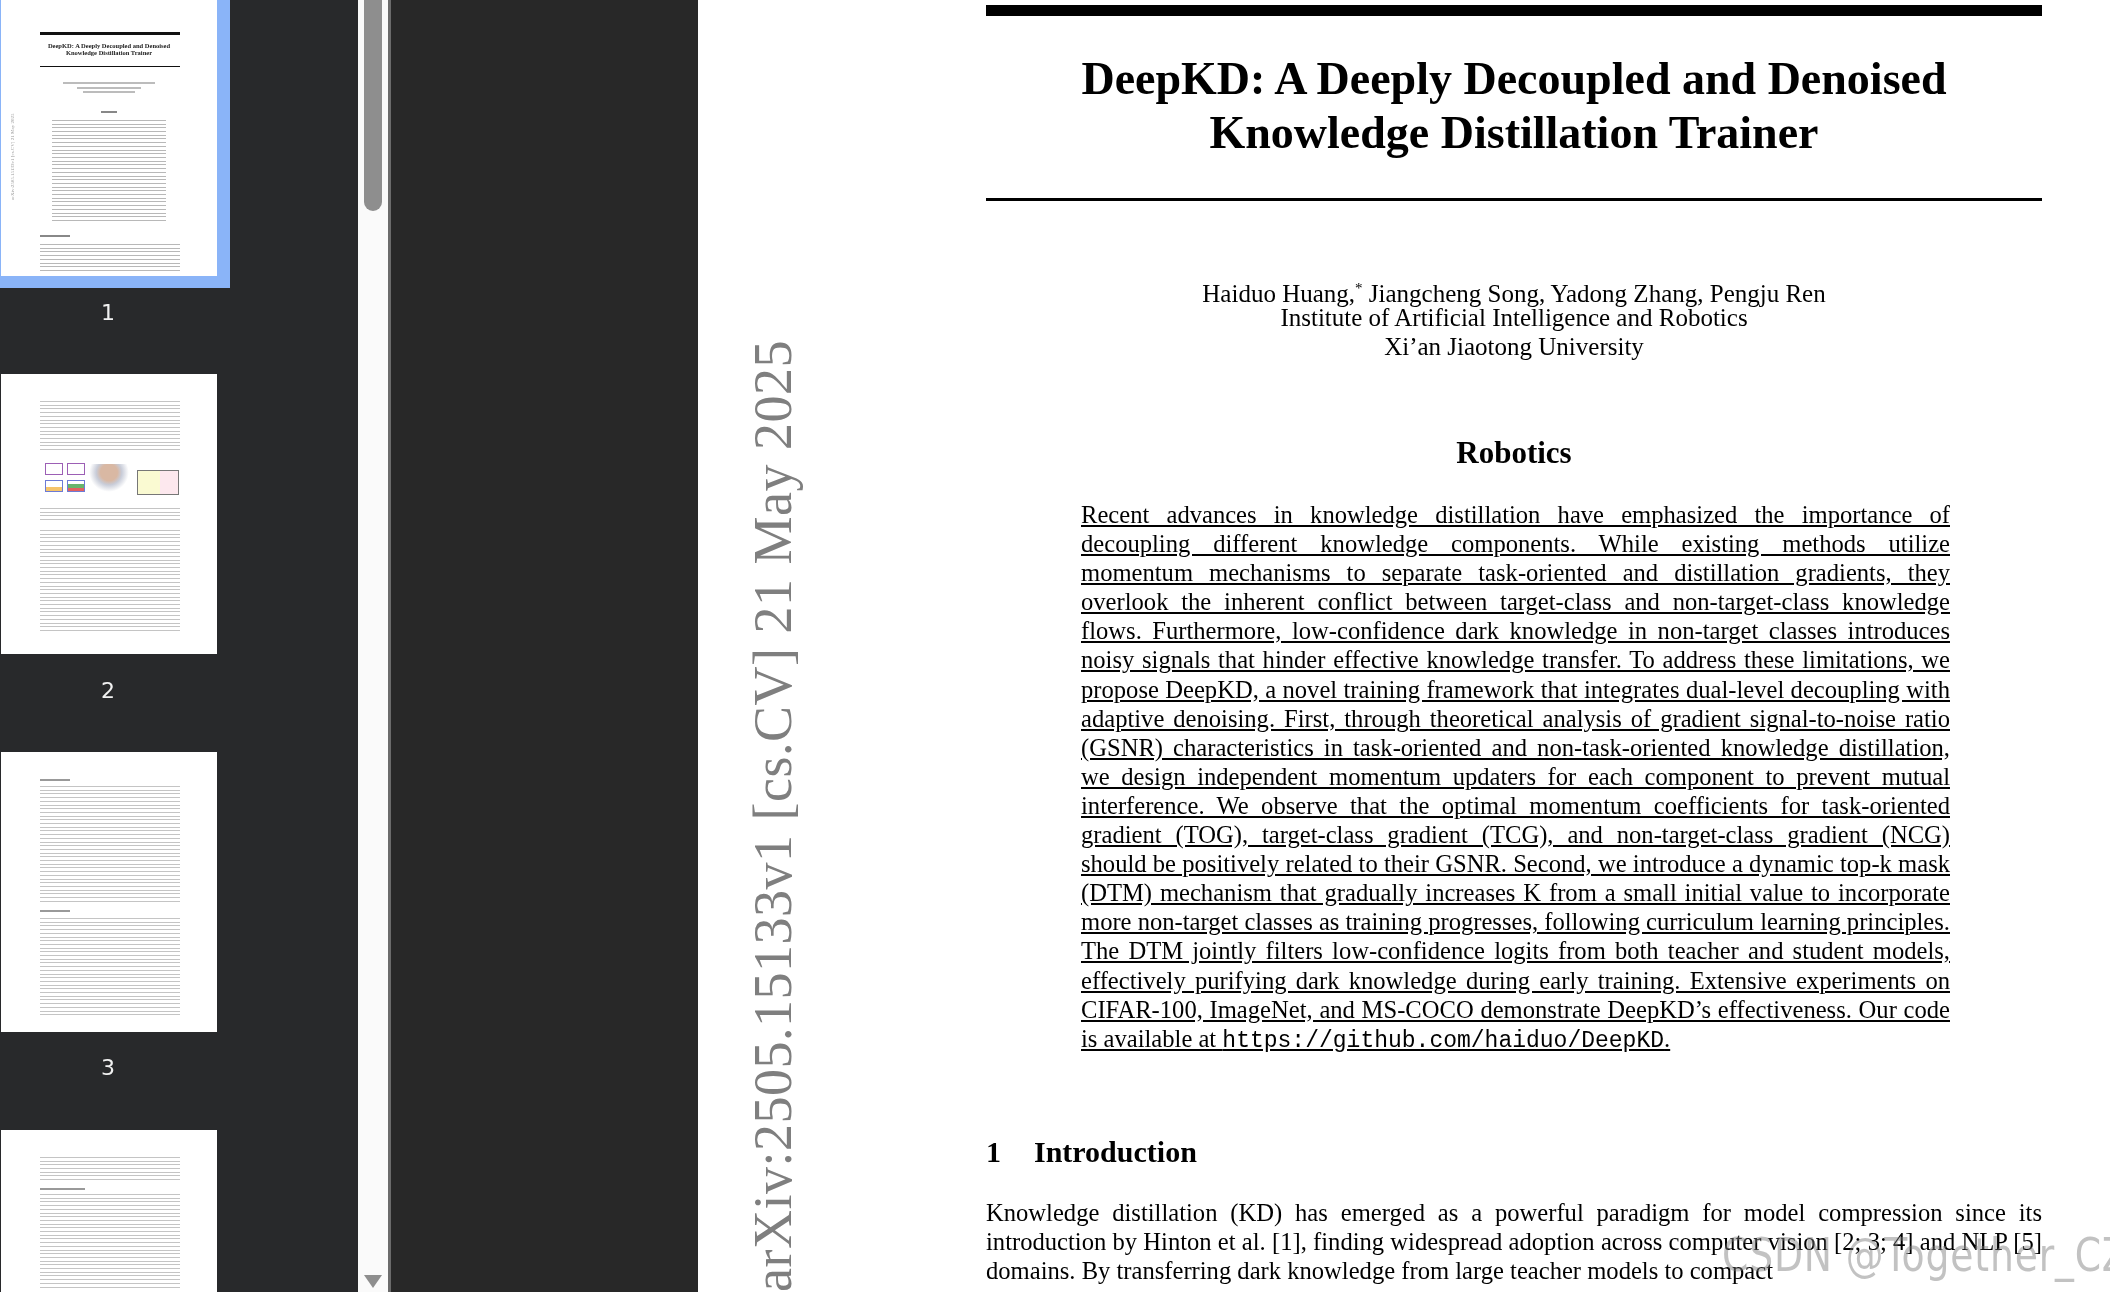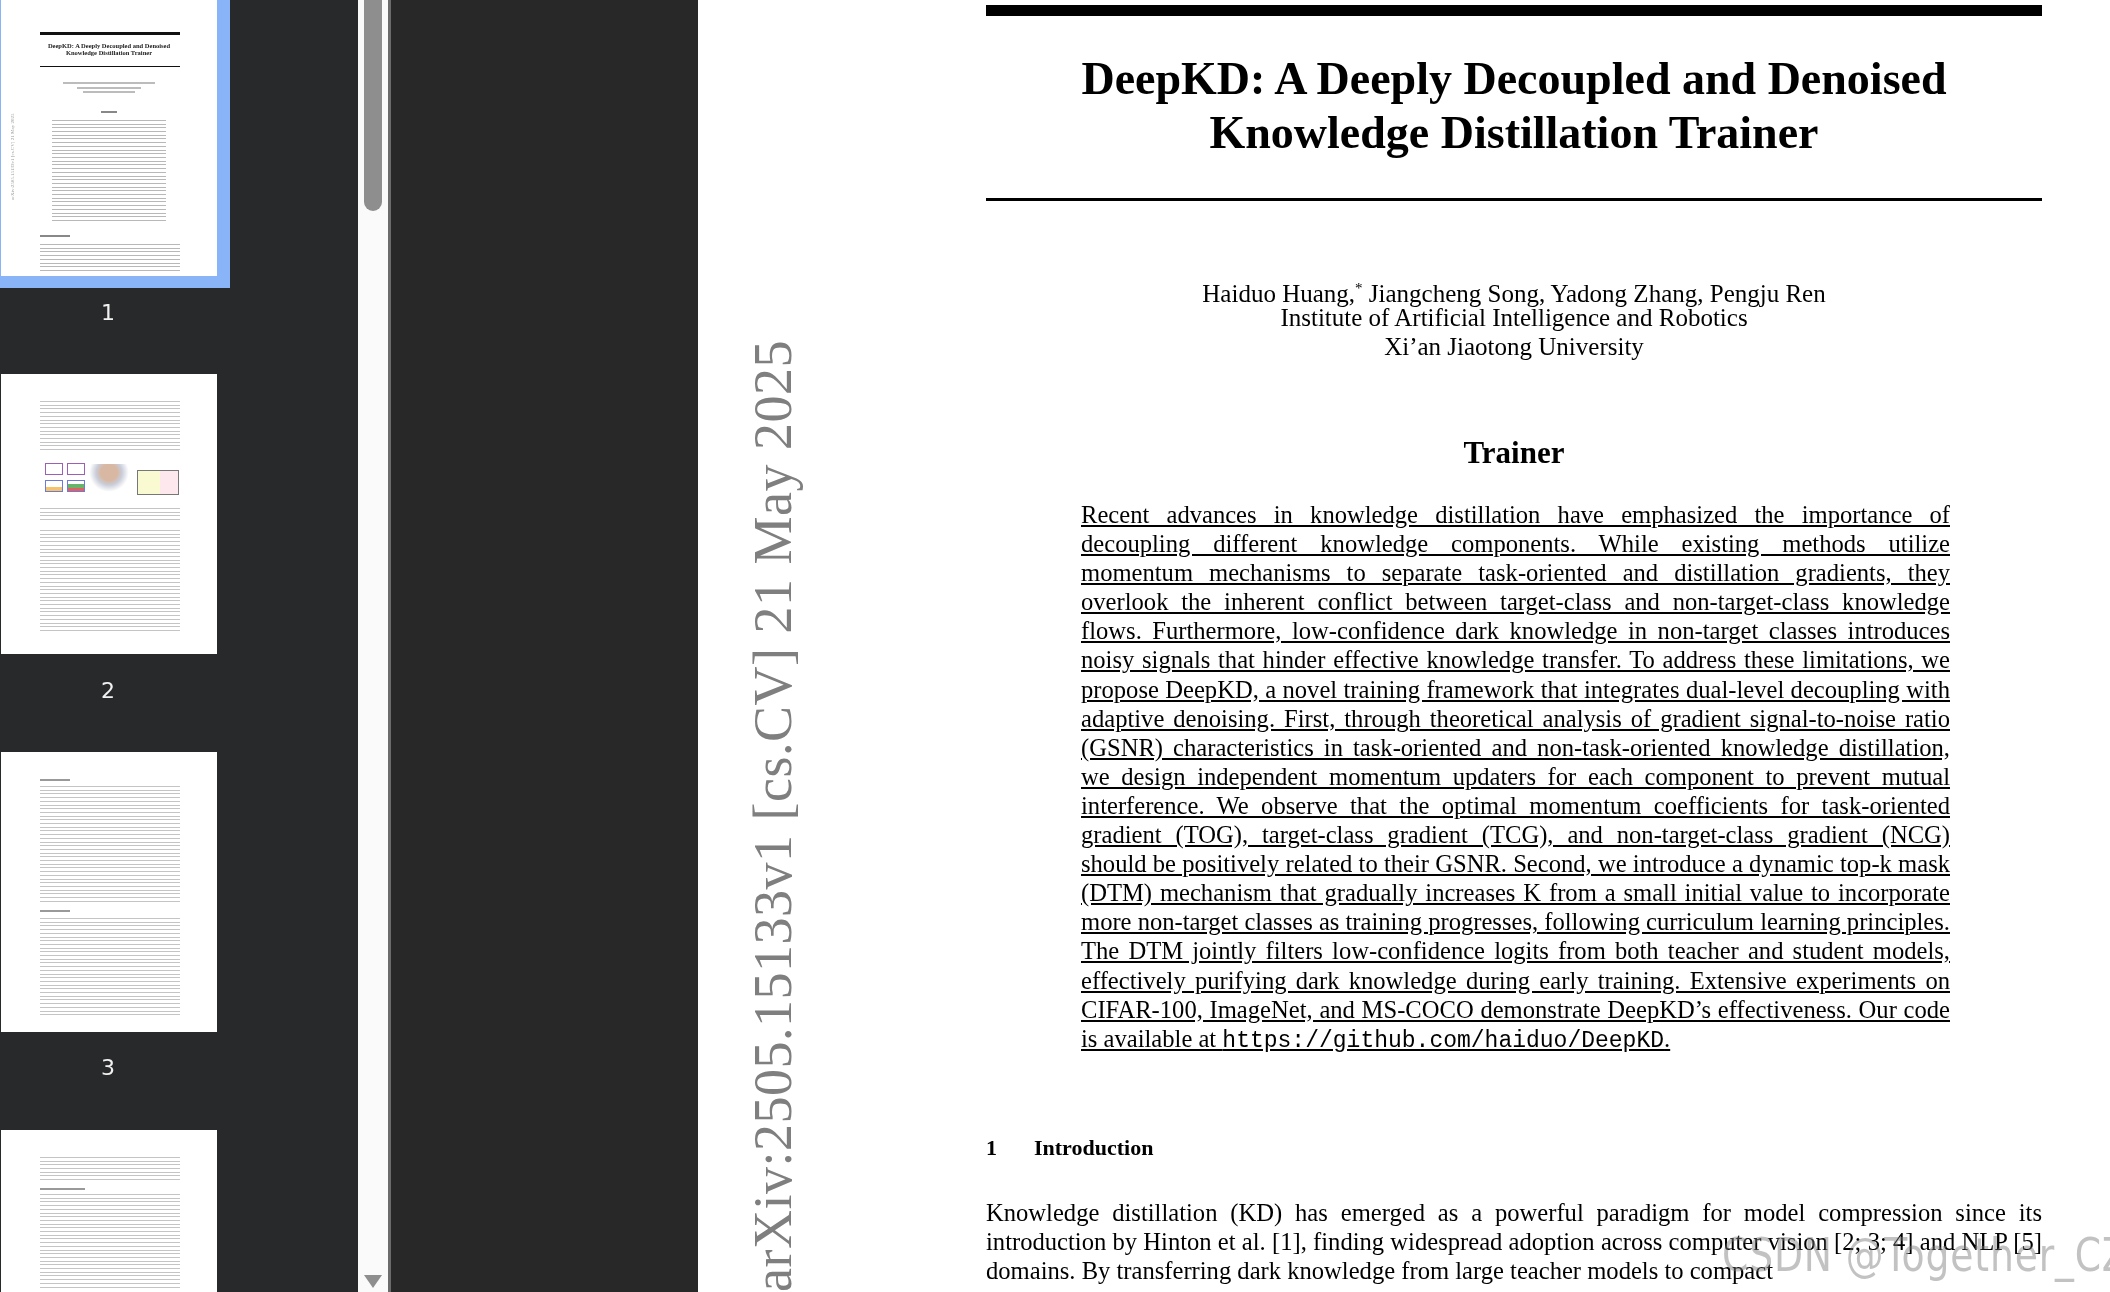--- a/index.html
+++ b/index.html
@@ -35,21 +35,21 @@
                  white-space: nowrap; font-size: 54px; color: #7f7f7f; letter-spacing: 0.5px; }
 
   #title { position: absolute; left: 288px; top: 52px; width: 1056px; text-align: center;
            font-weight: bold; font-size: 46px; line-height: 54px; color: #000; }
   #authors { position: absolute; left: 288px; top: 273px; width: 1056px; text-align: center; font-weight: normal; font-size: 25px; line-height: 30px; }
   #authors sup { font-size: 15px; }
   .affil { position: absolute; left: 288px; width: 1056px; text-align: center; font-size: 25px; line-height: 30px; }
   #abstract-heading { position: absolute; left: 288px; top: 435px; width: 1056px; text-align: center; font-weight: bold; font-size: 31px; }
   #abstract-body { position: absolute; left: 383px; top: 500px; width: 869px; font-size: 24.6px; line-height: 29.1px; text-align: justify; color: #000; hyphens: manual; text-decoration: underline; }
   #abstract-body code { font-family: "Liberation Mono", "DejaVu Sans Mono", monospace; font-size: 23px; }
-  #intro-heading { position: absolute; left: 288px; top: 1135px; font-weight: bold; font-size: 22px; }
+  #intro-heading { position: absolute; left: 288px; top: 1135px; font-weight: bold; font-size: 30px; }
   #intro-heading .num { display: inline-block; width: 48px; }
   #intro-body { position: absolute; left: 288px; top: 1198px; width: 1056px; font-size: 24.6px; line-height: 29.1px; text-align: justify; color: #000; }
 
   #watermark { position: absolute; left: 1722px; top: 1228px; font-family: "DejaVu Sans", sans-serif; font-size: 46px;
                color: rgba(120,120,120,0.45); white-space: nowrap; letter-spacing: 1px; transform: scaleX(0.82); transform-origin: left top; }
 </style>
 </head>
 <body>
 
 <div id="sidebar">
@@ -124,21 +124,21 @@
     <div id="title">
       <div>DeepKD: A Deeply Decoupled and Denoised</div>
       <div>Knowledge Distillation Trainer</div>
     </div>
     <div class="mid-rule"></div>
 
     <div id="authors"><span>Haiduo Huang,</span><sup>*</sup><span> Jiangcheng Song, Yadong Zhang, Pengju Ren</span></div>
     <div class="affil" style="top:332px;">Xi’an Jiaotong University</div>
     <div class="affil" style="top:303px;">Institute of Artificial Intelligence and Robotics</div>
 
-    <div id="abstract-heading">Trainer</div>
+    <div id="abstract-heading">Robotics</div>
     <div id="abstract-body"><span>Recent advances in knowledge distillation have emphasized the importance of decoupling different knowledge components. While existing methods utilize momentum mechanisms to separate task-oriented and distillation gradients, they overlook the inherent conflict between target-class and non-target-class knowledge flows. Furthermore, low-confidence dark knowledge in non-target classes introduces noisy signals that hinder effective knowledge transfer. To address these limitations, we propose DeepKD, a novel training framework that integrates dual-level decoupling with adaptive denoising. First, through theoretical analysis of gradient signal-to-noise ratio (GSNR) characteristics in task-oriented and non-task-oriented knowledge distillation, we design independent momentum updaters for each component to prevent mutual interference. We observe that the optimal momentum coefficients for task-oriented gradient (TOG), target-class gradient (TCG), and non-target-class gradient (NCG) should be positively related to their GSNR. Second, we introduce a dynamic top-k mask (DTM) mechanism that gradually increases K from a small initial value to incorporate more non-target classes as training progresses, following curriculum learning principles. The DTM jointly filters low-confidence logits from both teacher and student models, effectively purifying dark knowledge during early training. Extensive experiments on CIFAR-100, ImageNet, and MS-COCO demonstrate DeepKD’s effectiveness. Our code is available at </span><code>https://github.com/haiduo/DeepKD</code><span>.</span></div>
 
     <div id="intro-heading"><span class="num">1</span><span>Introduction</span></div>
     <div id="intro-body">Knowledge distillation (KD) has emerged as a powerful paradigm for model compression since its introduction by Hinton et al. [1], finding widespread adoption across computer vision [2; 3; 4] and NLP [5] domains.  By transferring dark knowledge from large teacher models to compact</div>
   </div>
 </div>
 
 <div id="watermark">CSDN @Together_CZ</div>
 
 </body></html>

